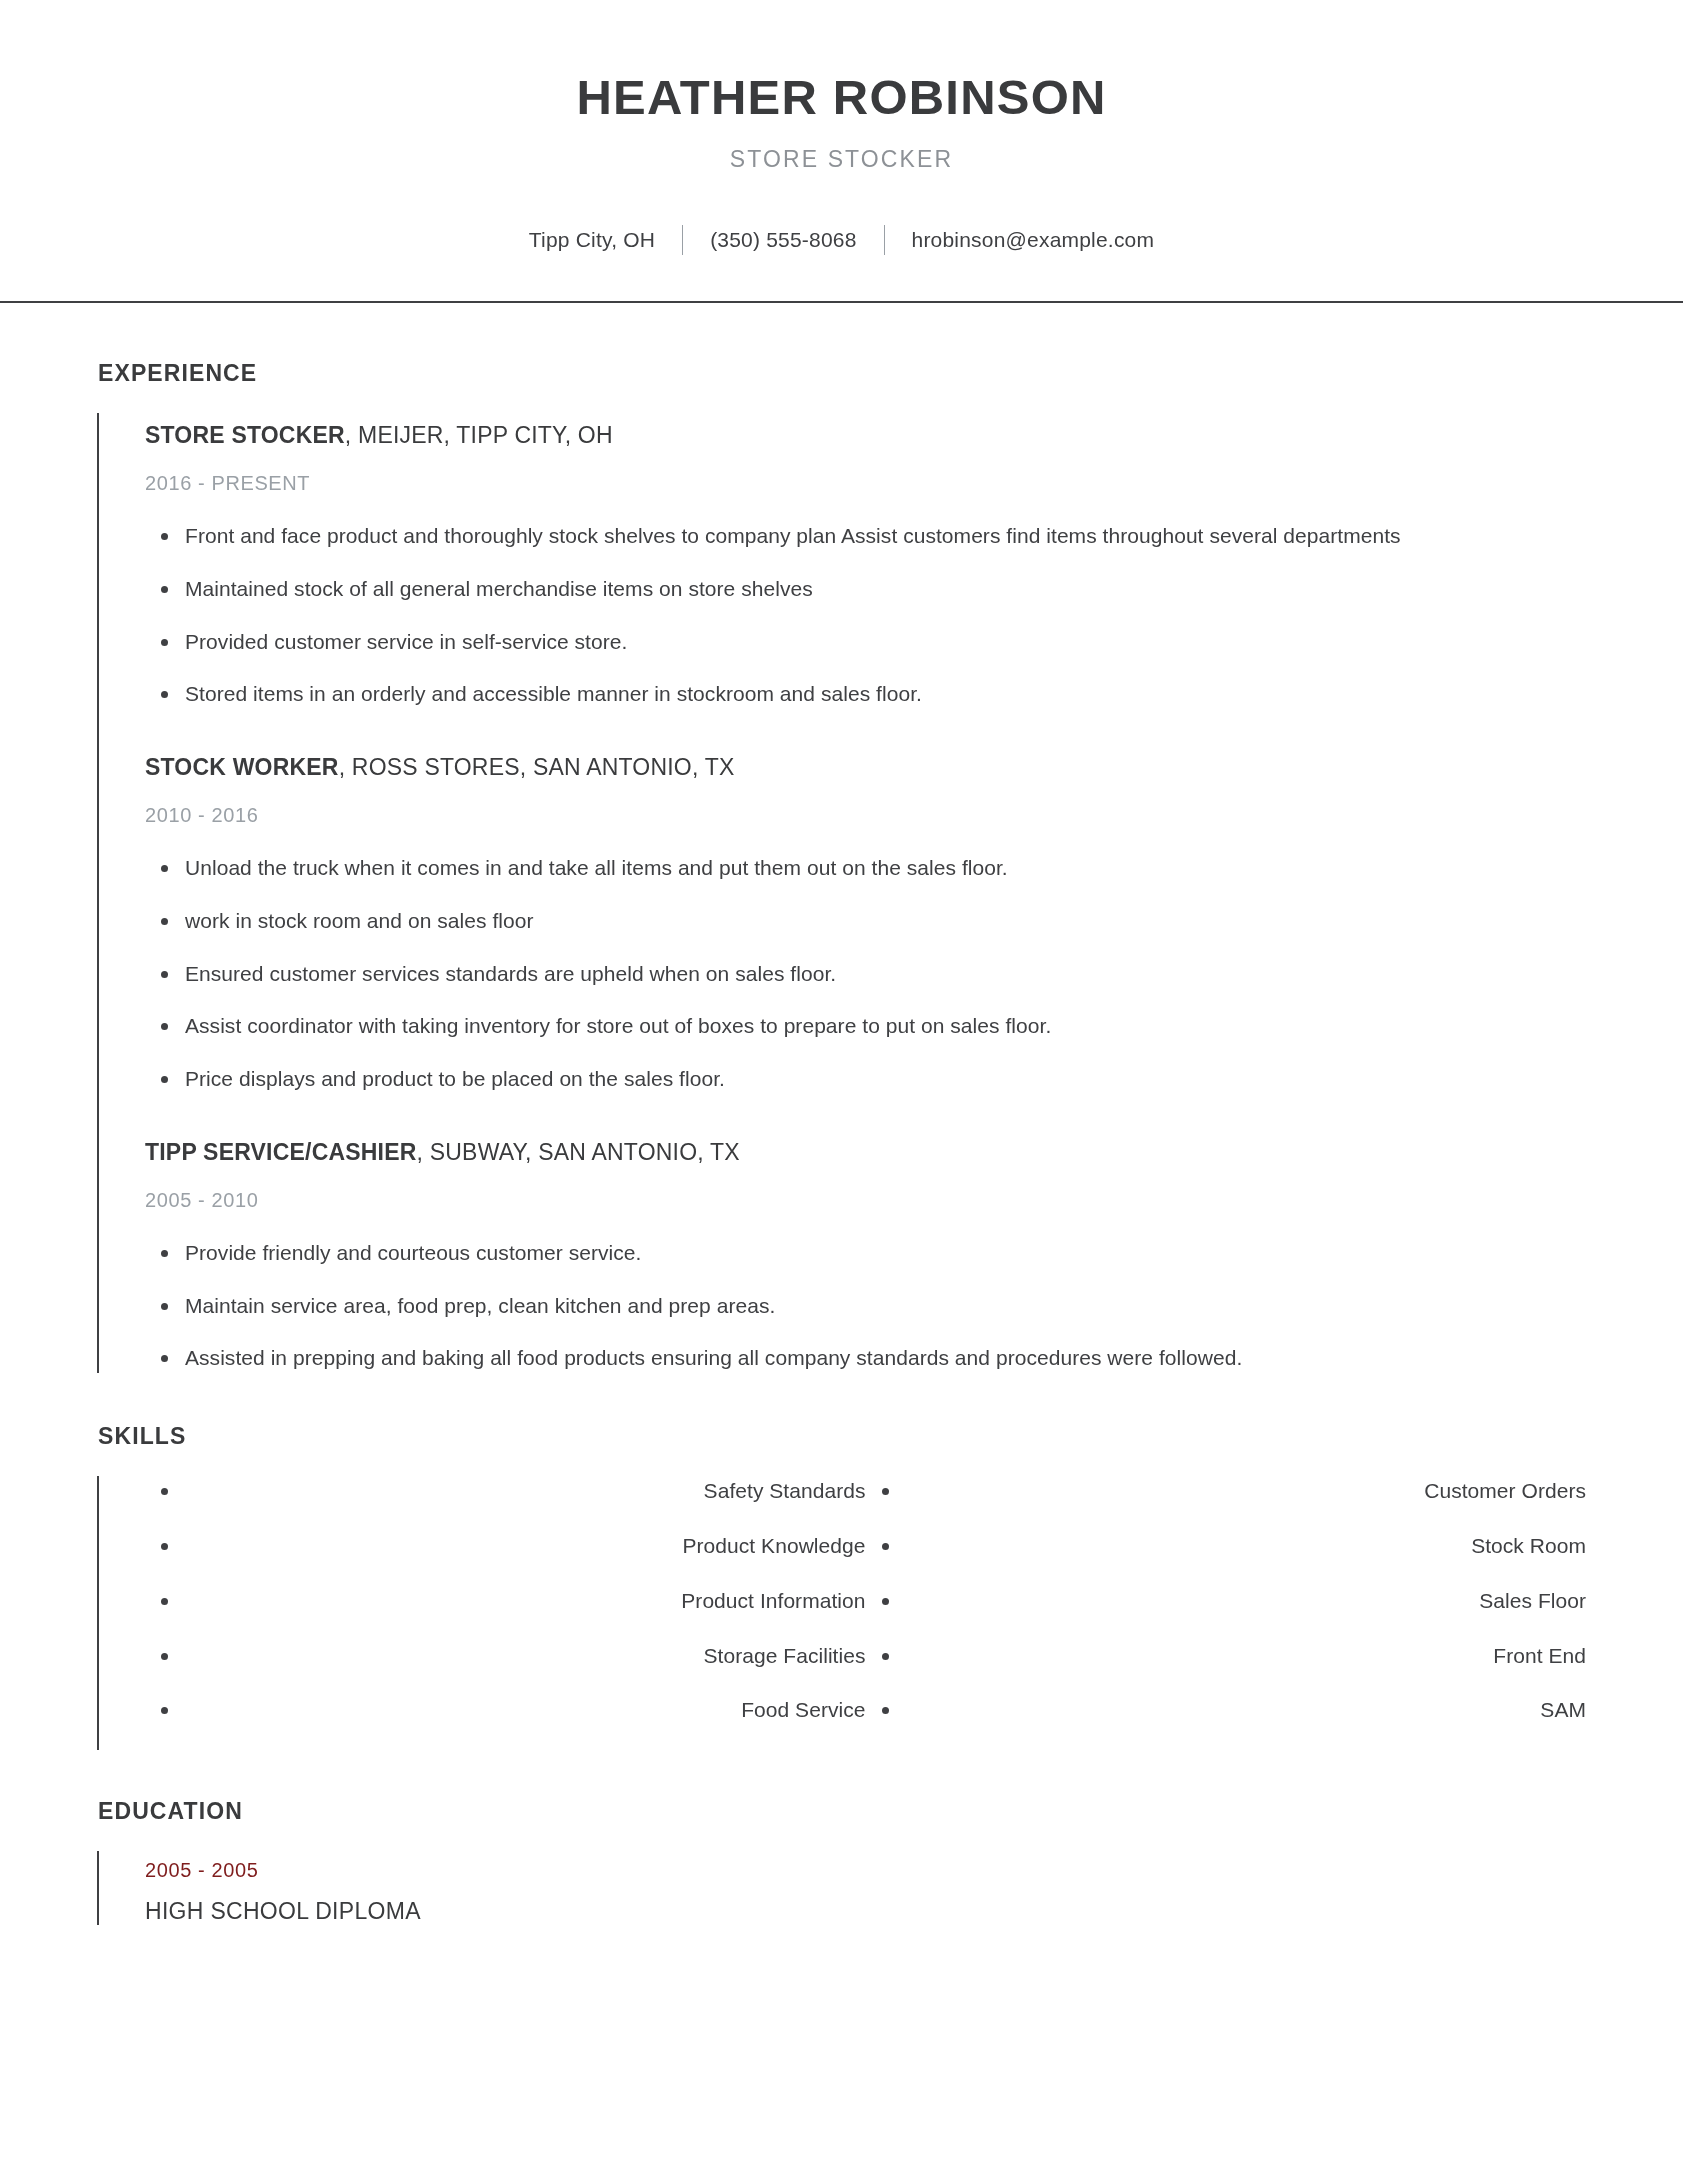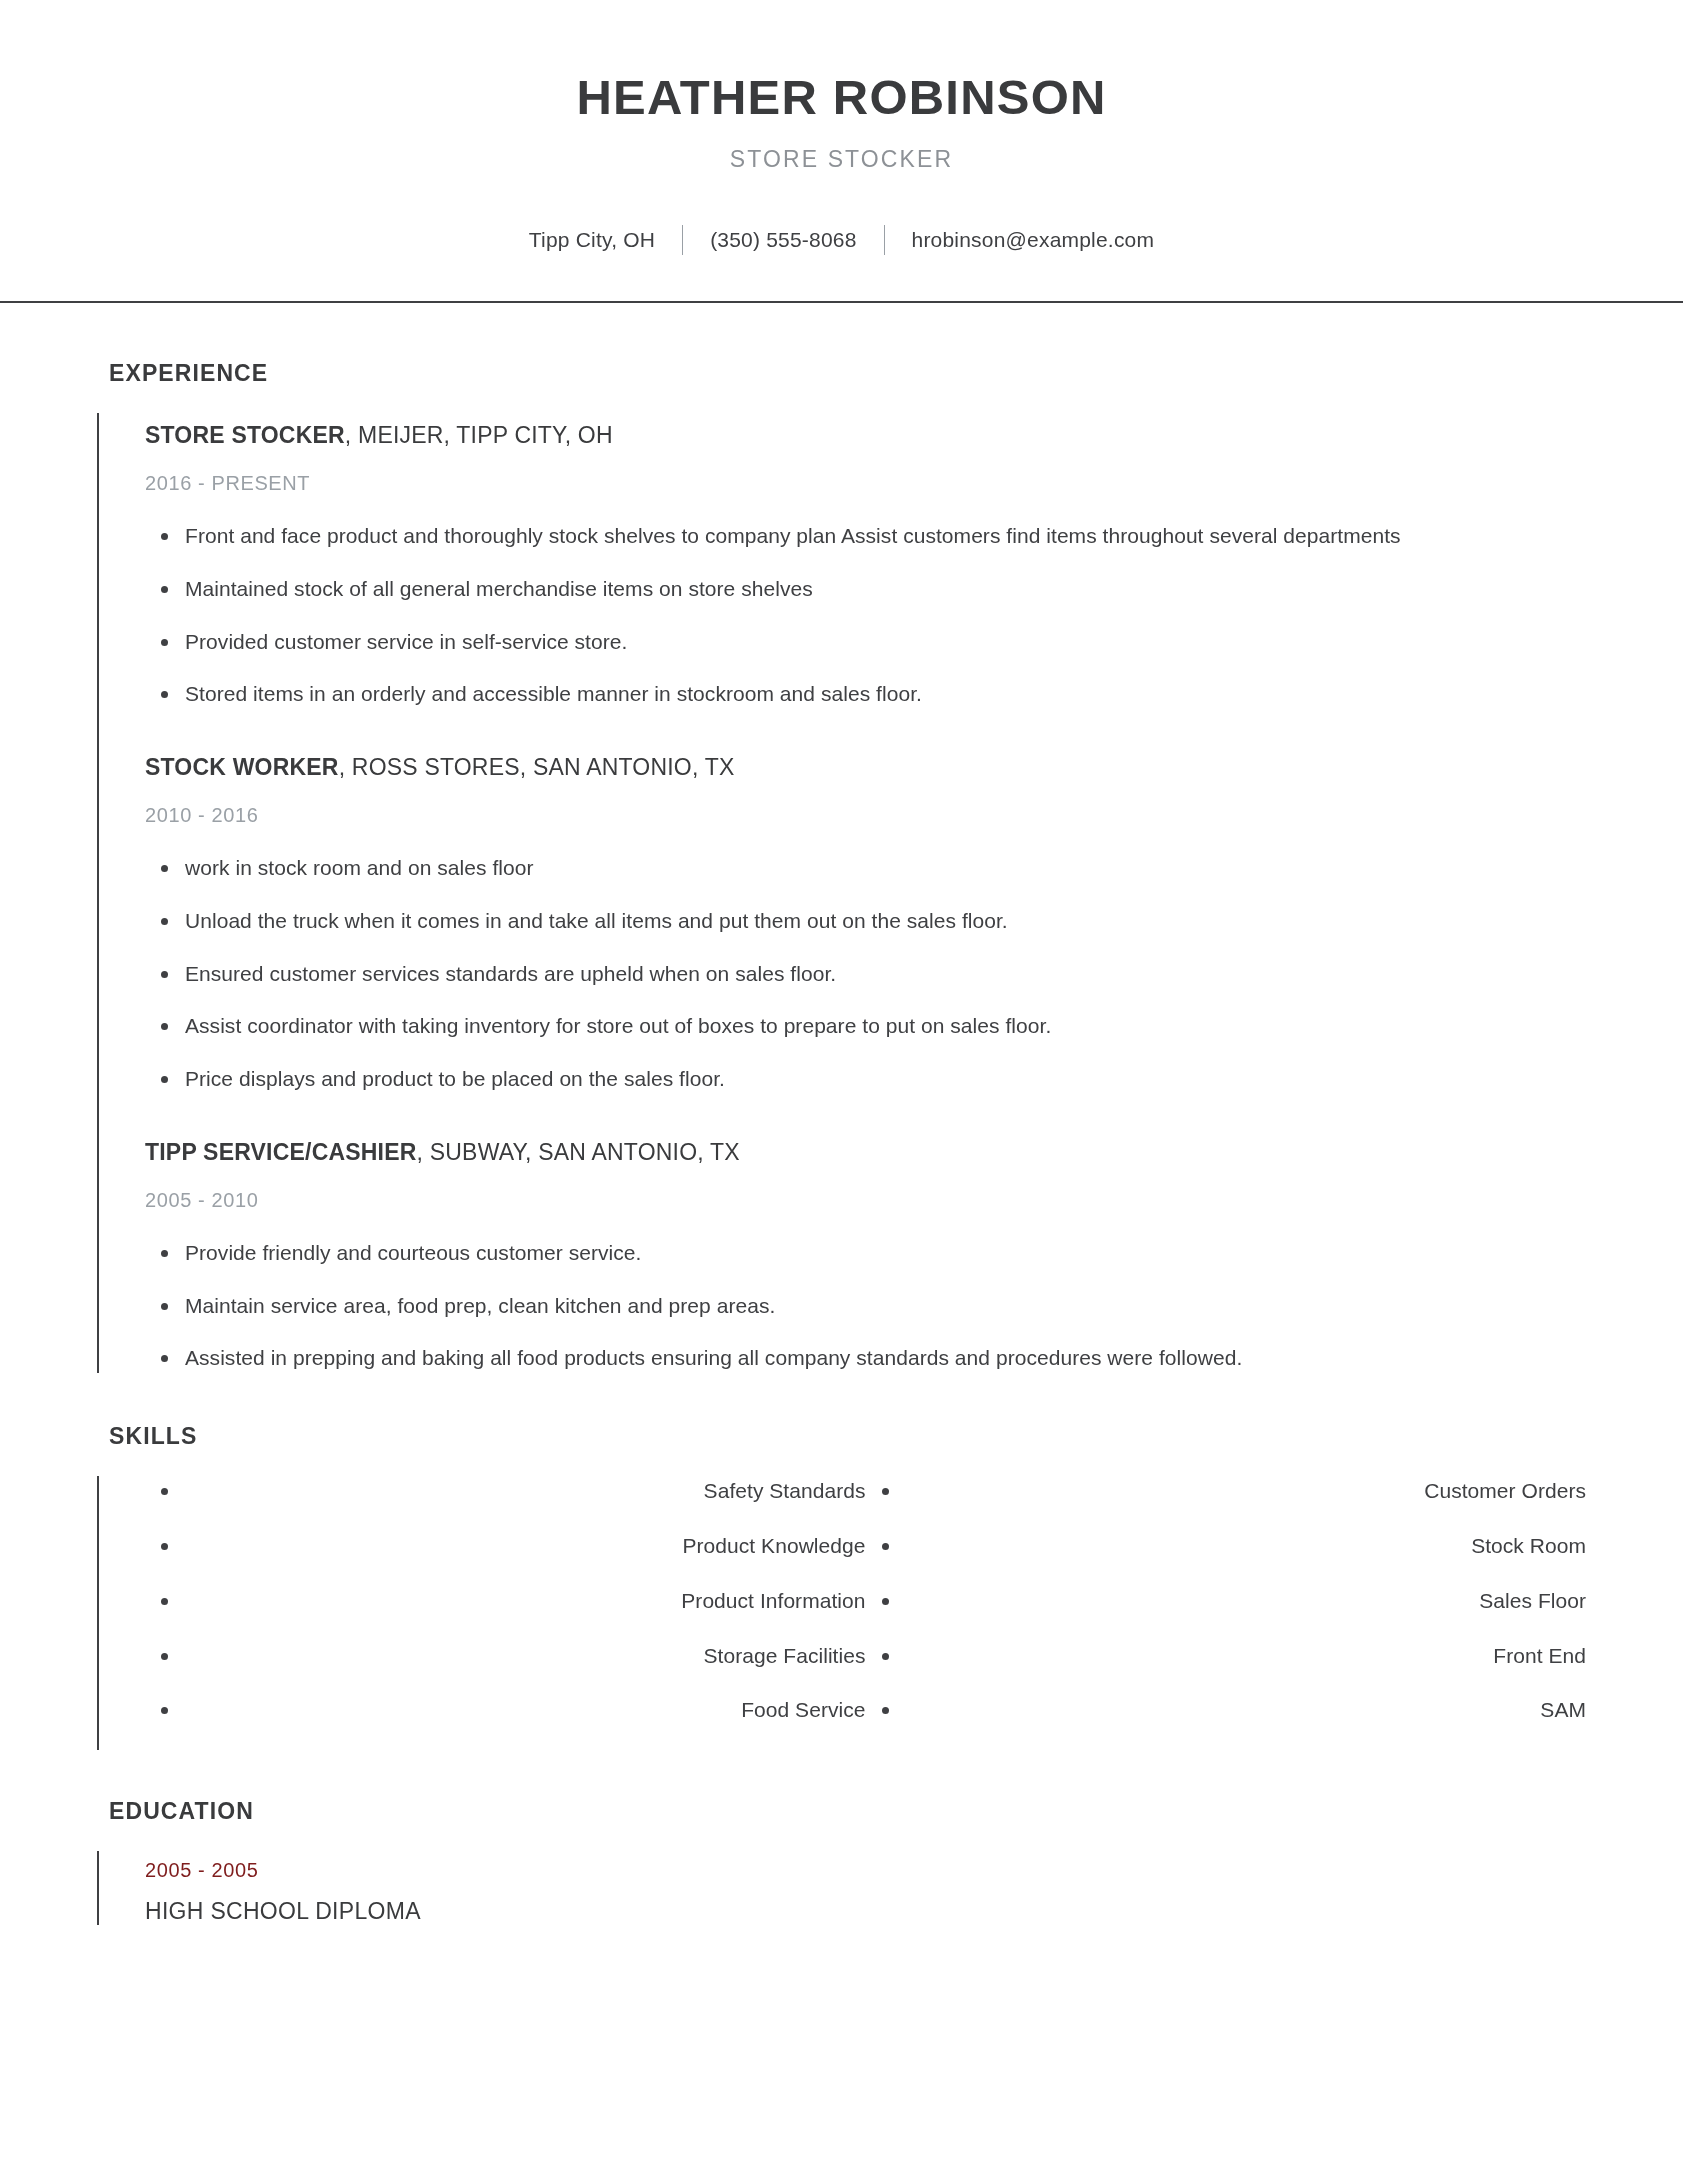--- a/index.html
+++ b/index.html
@@ -67,21 +67,21 @@
   
   .content {
     padding: 0 97px 0 97px;
   }
   .section { margin-top: 0; }
   .section-heading {
     font-size: 23px;
     font-weight: 700;
     letter-spacing: 1.1px;
     color: #3a3b3d;
-    margin: 0 0 26px 12px;
+    margin: 0 0 26px 1px;
   }
   #experience-section { padding-top: 57px; }
   #skills-section { padding-top: 50px; }
   #education-section { padding-top: 48px; }
 
   
   .ruled {
     border-left: 2px solid #3f4043;
     padding-left: 46px;
   }
@@ -193,22 +193,22 @@
             <li>Stored items in an orderly and accessible manner in stockroom and sales floor.</li>
           </ul>
         </div>
 
         <div class="entry">
           <div class="entry-title">
             <span class="role">STOCK WORKER</span><span class="org">, ROSS STORES, SAN ANTONIO, TX</span>
           </div>
           <div class="entry-date">2010 - 2016</div>
           <ul class="bullets">
+            <li>Unload the truck when it comes in and take all items and put them out on the sales floor.</li>
             <li>work in stock room and on sales floor</li>
-            <li>Unload the truck when it comes in and take all items and put them out on the sales floor.</li>
             <li>Ensured customer services standards are upheld when on sales floor.</li>
             <li>Assist coordinator with taking inventory for store out of boxes to prepare to put on sales floor.</li>
             <li>Price displays and product to be placed on the sales floor.</li>
           </ul>
         </div>
 
         <div class="entry">
           <div class="entry-title">
             <span class="role">TIPP SERVICE/CASHIER</span><span class="org">, SUBWAY, SAN ANTONIO, TX</span>
           </div>

